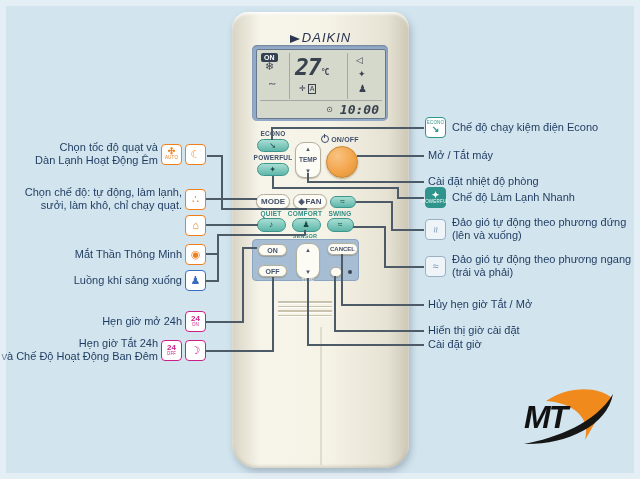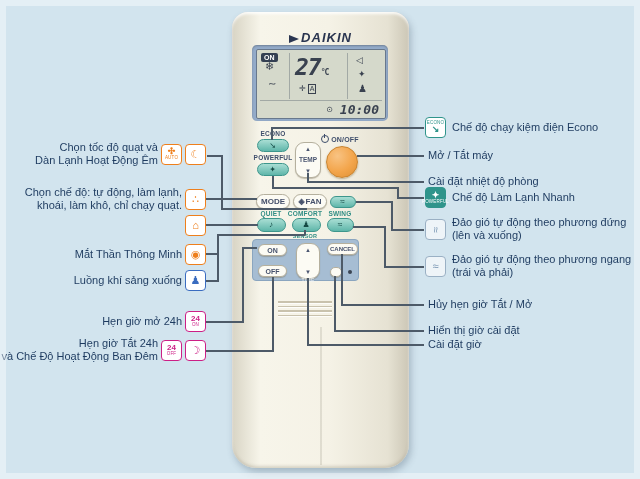--- a/index.html
+++ b/index.html
@@ -33,21 +33,21 @@
   .stack b{font-size:8px;font-weight:bold;}
   .stack i{font-style:normal;font-size:4.5px;letter-spacing:.2px;}
   .stack .g{font-size:9px;}
 
   
   .remote{position:absolute;left:232px;top:12px;width:177px;height:456px;
           background:linear-gradient(90deg,#d8d4c4,#f7f5ea 16%,#f5f2e6 55%,#e6e2d3 88%,#ccc7b6);
           border-radius:16px 16px 24px 24px;
           box-shadow:2px 4px 7px rgba(60,80,100,.3), inset 0 2px 3px rgba(255,255,255,.9), inset 0 -2px 3px rgba(120,110,90,.25);}
   .daikin{position:absolute;left:0;right:0;top:18px;text-align:center;color:#2a3550;
-          font-weight:bold;font-style:italic;font-size:13px;letter-spacing:1px;}
+          font-weight:normal;font-style:italic;font-size:13px;letter-spacing:1px;}
   .dmark{display:inline-block;width:0;height:0;border-top:4px solid transparent;border-bottom:4px solid transparent;
          border-left:10px solid #2a3550;margin-right:2px;vertical-align:-1px;}
 
   .lcd{position:absolute;left:20px;top:33px;width:136px;height:76px;background:#93abc9;
        border-radius:5px;padding:4px;box-sizing:border-box;box-shadow:inset 0 1px 2px rgba(0,0,0,.25);}
   .lcd-s{position:relative;width:100%;height:100%;background:#d5d9cb;border:1px solid #68788c;
          border-radius:2px;color:#39414f;}
   .onbadge{position:absolute;left:4px;top:3px;background:#333f52;color:#fff;font-size:7px;
            font-weight:bold;padding:1px 3px;border-radius:2px;line-height:1;}
   .vln{position:absolute;width:1px;background:rgba(70,80,95,.35);top:3px;height:46px;}
@@ -245,21 +245,21 @@
         <i>AUTO</i>
       </span>
     <span class="ic or">
         <span>☾</span>
       </span>
   </div>
 
   <div class="lrow" style="top:186px">
     <div class="ltxt">
       <div>Chọn chế độ: tự động, làm lạnh,</div>
-      <div>khoái, làm khô, chỉ chạy quạt.</div>
+      <div>sưởi, làm khô, chỉ chạy quạt.</div>
     </div>
     <span class="ic or">
         <span>∴</span>
       </span>
   </div>
 
   <div class="lrow" style="top:215px">
     <span class="ic or">
         <span>⌂</span>
       </span>
@@ -356,14 +356,21 @@
   </div>
 
   <div class="rrow noicon" style="top:324px">
     <div>Hiển thị giờ cài đặt</div>
   </div>
 
   <div class="rrow noicon" style="top:338px">
     <div>Cài đặt giờ</div>
   </div>
 
+  <div class="mt-logo">
+    <svg width="110" height="70" viewBox="0 0 110 70">
+      <path d="M30 18 C52 3 82 3 96 15 C86 27 77 43 69 57 C75 35 58 20 30 18 Z" fill="#f08a1d"></path>
+      <path d="M8 61 C40 55 80 40 97 11 C91 44 48 62 8 61 Z" fill="#161616"></path>
+      <text x="8" y="45" font-size="32" font-weight="bold" font-style="italic" font-family="Liberation Sans, sans-serif" fill="#121212" letter-spacing="-2">MT</text>
+    </svg>
+  </div>
 
 </div>
 
 </body></html>

